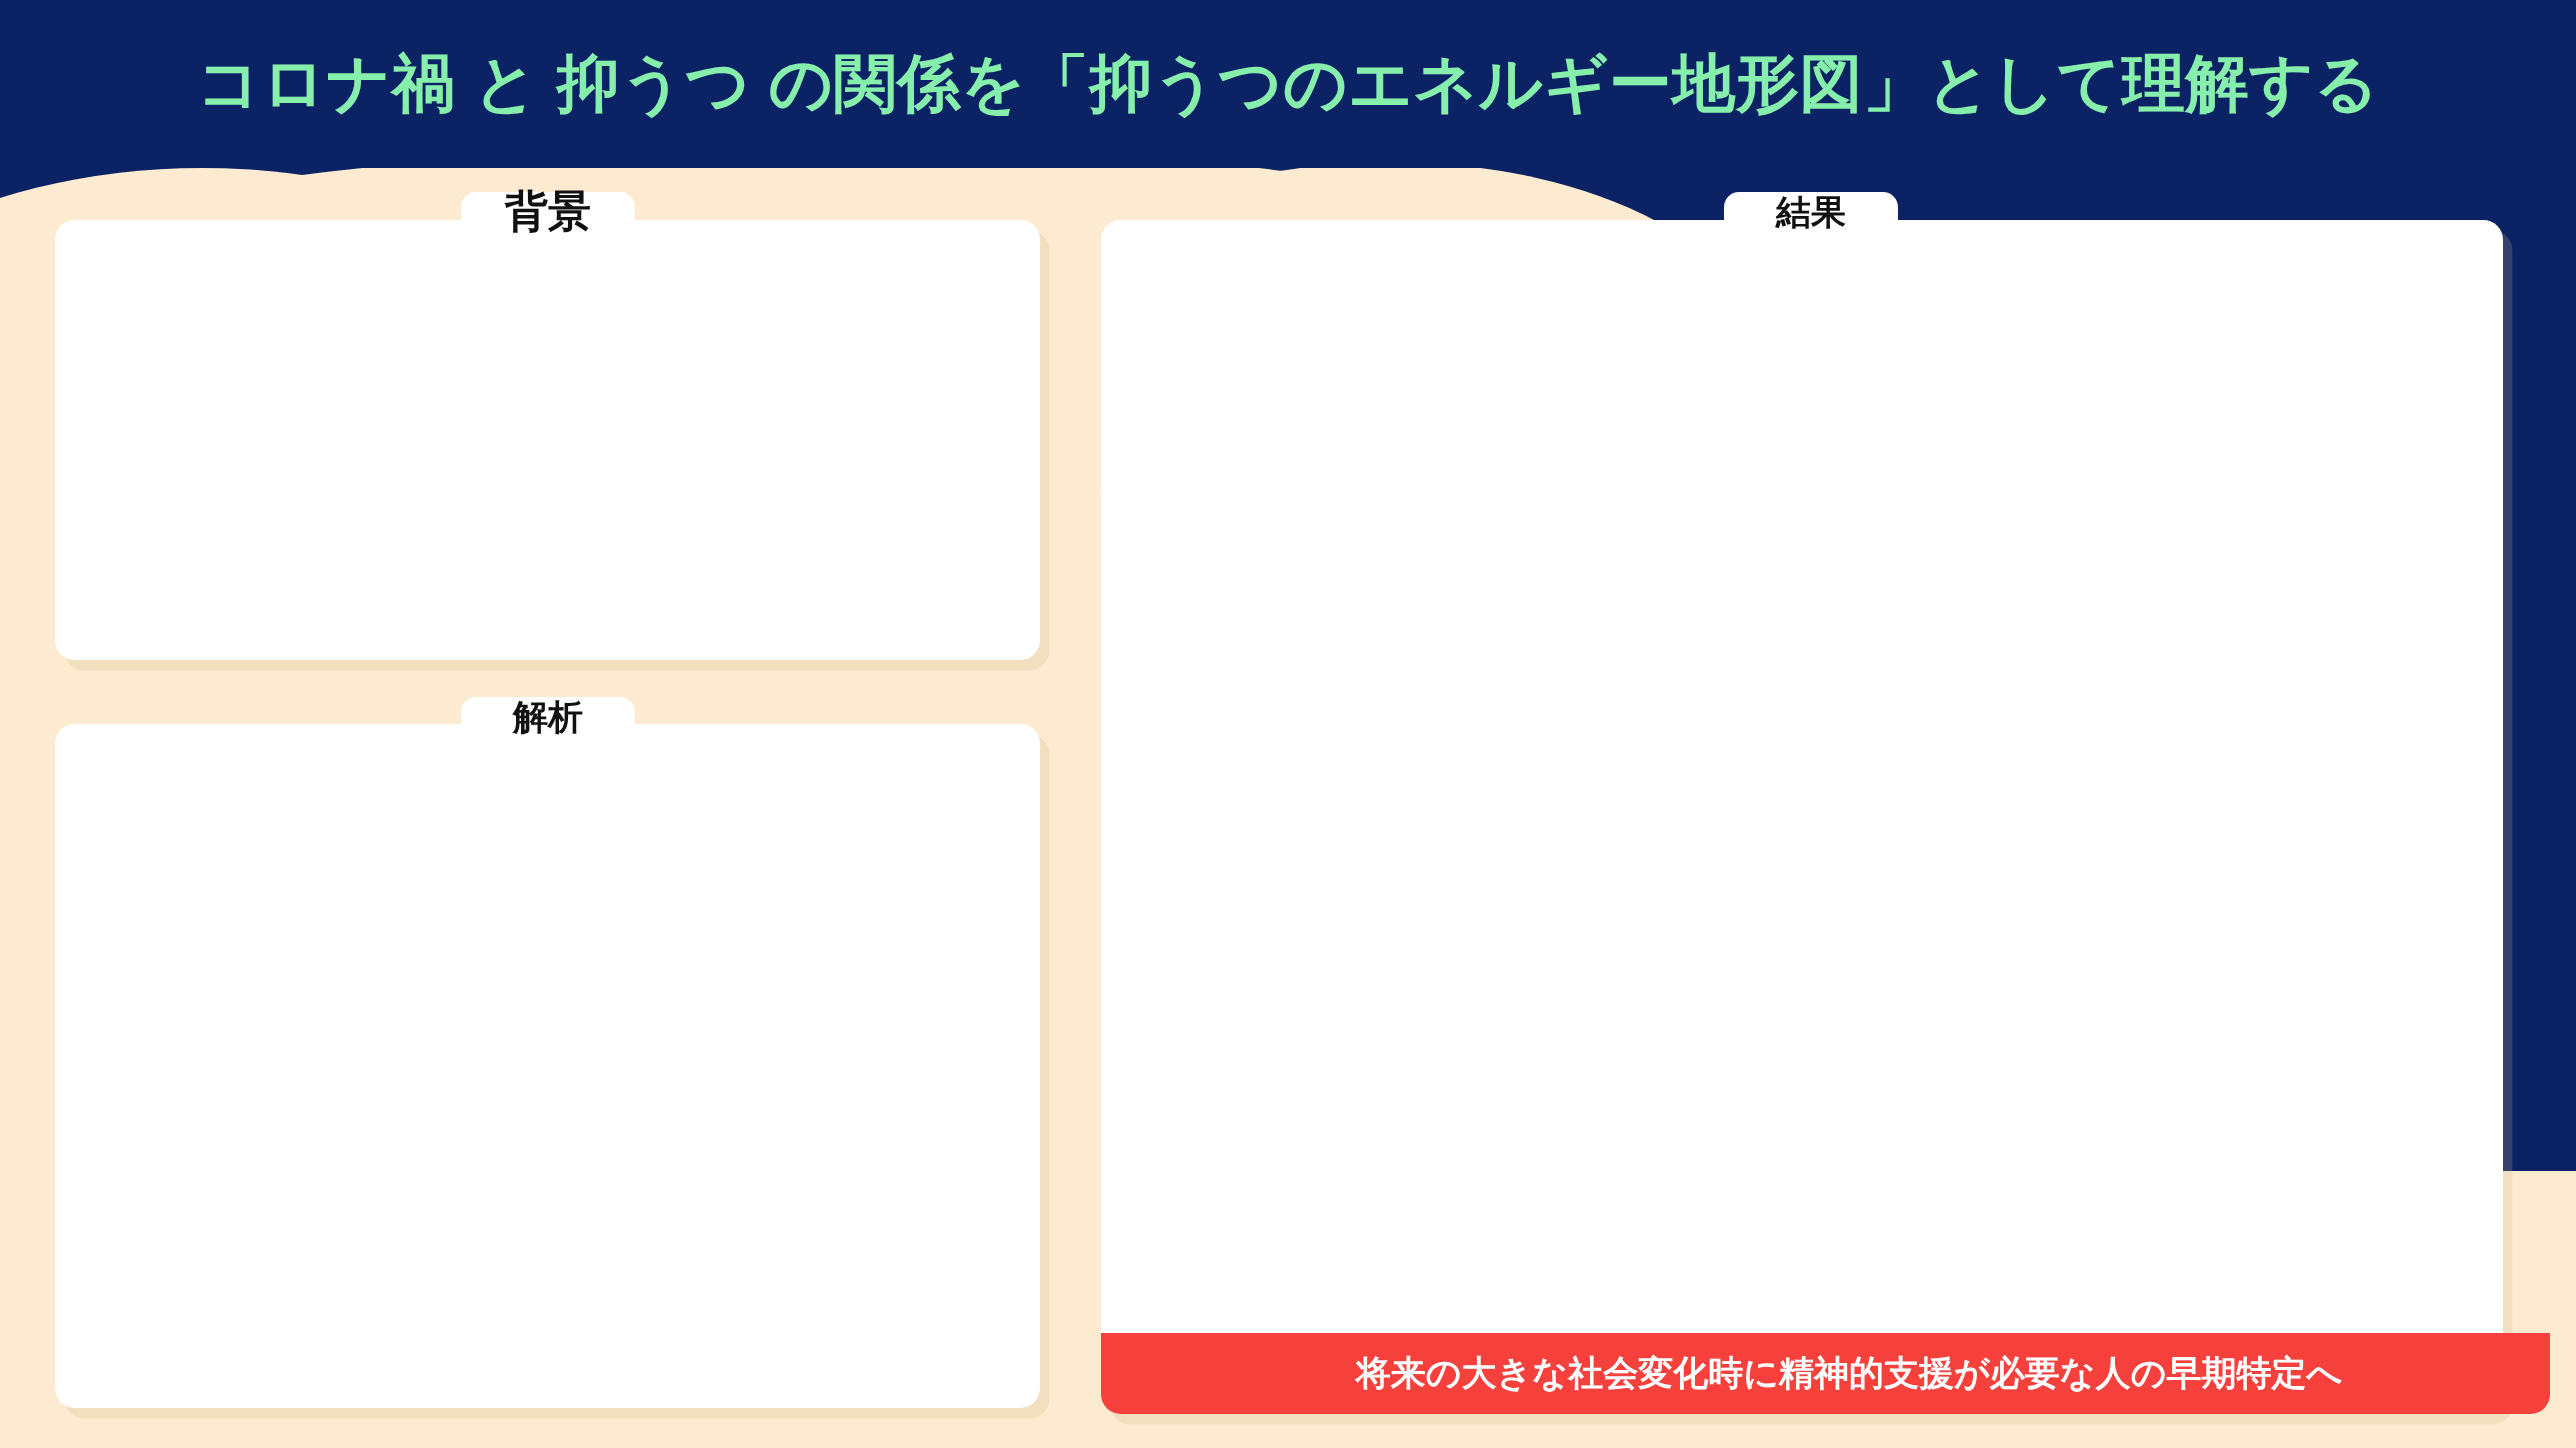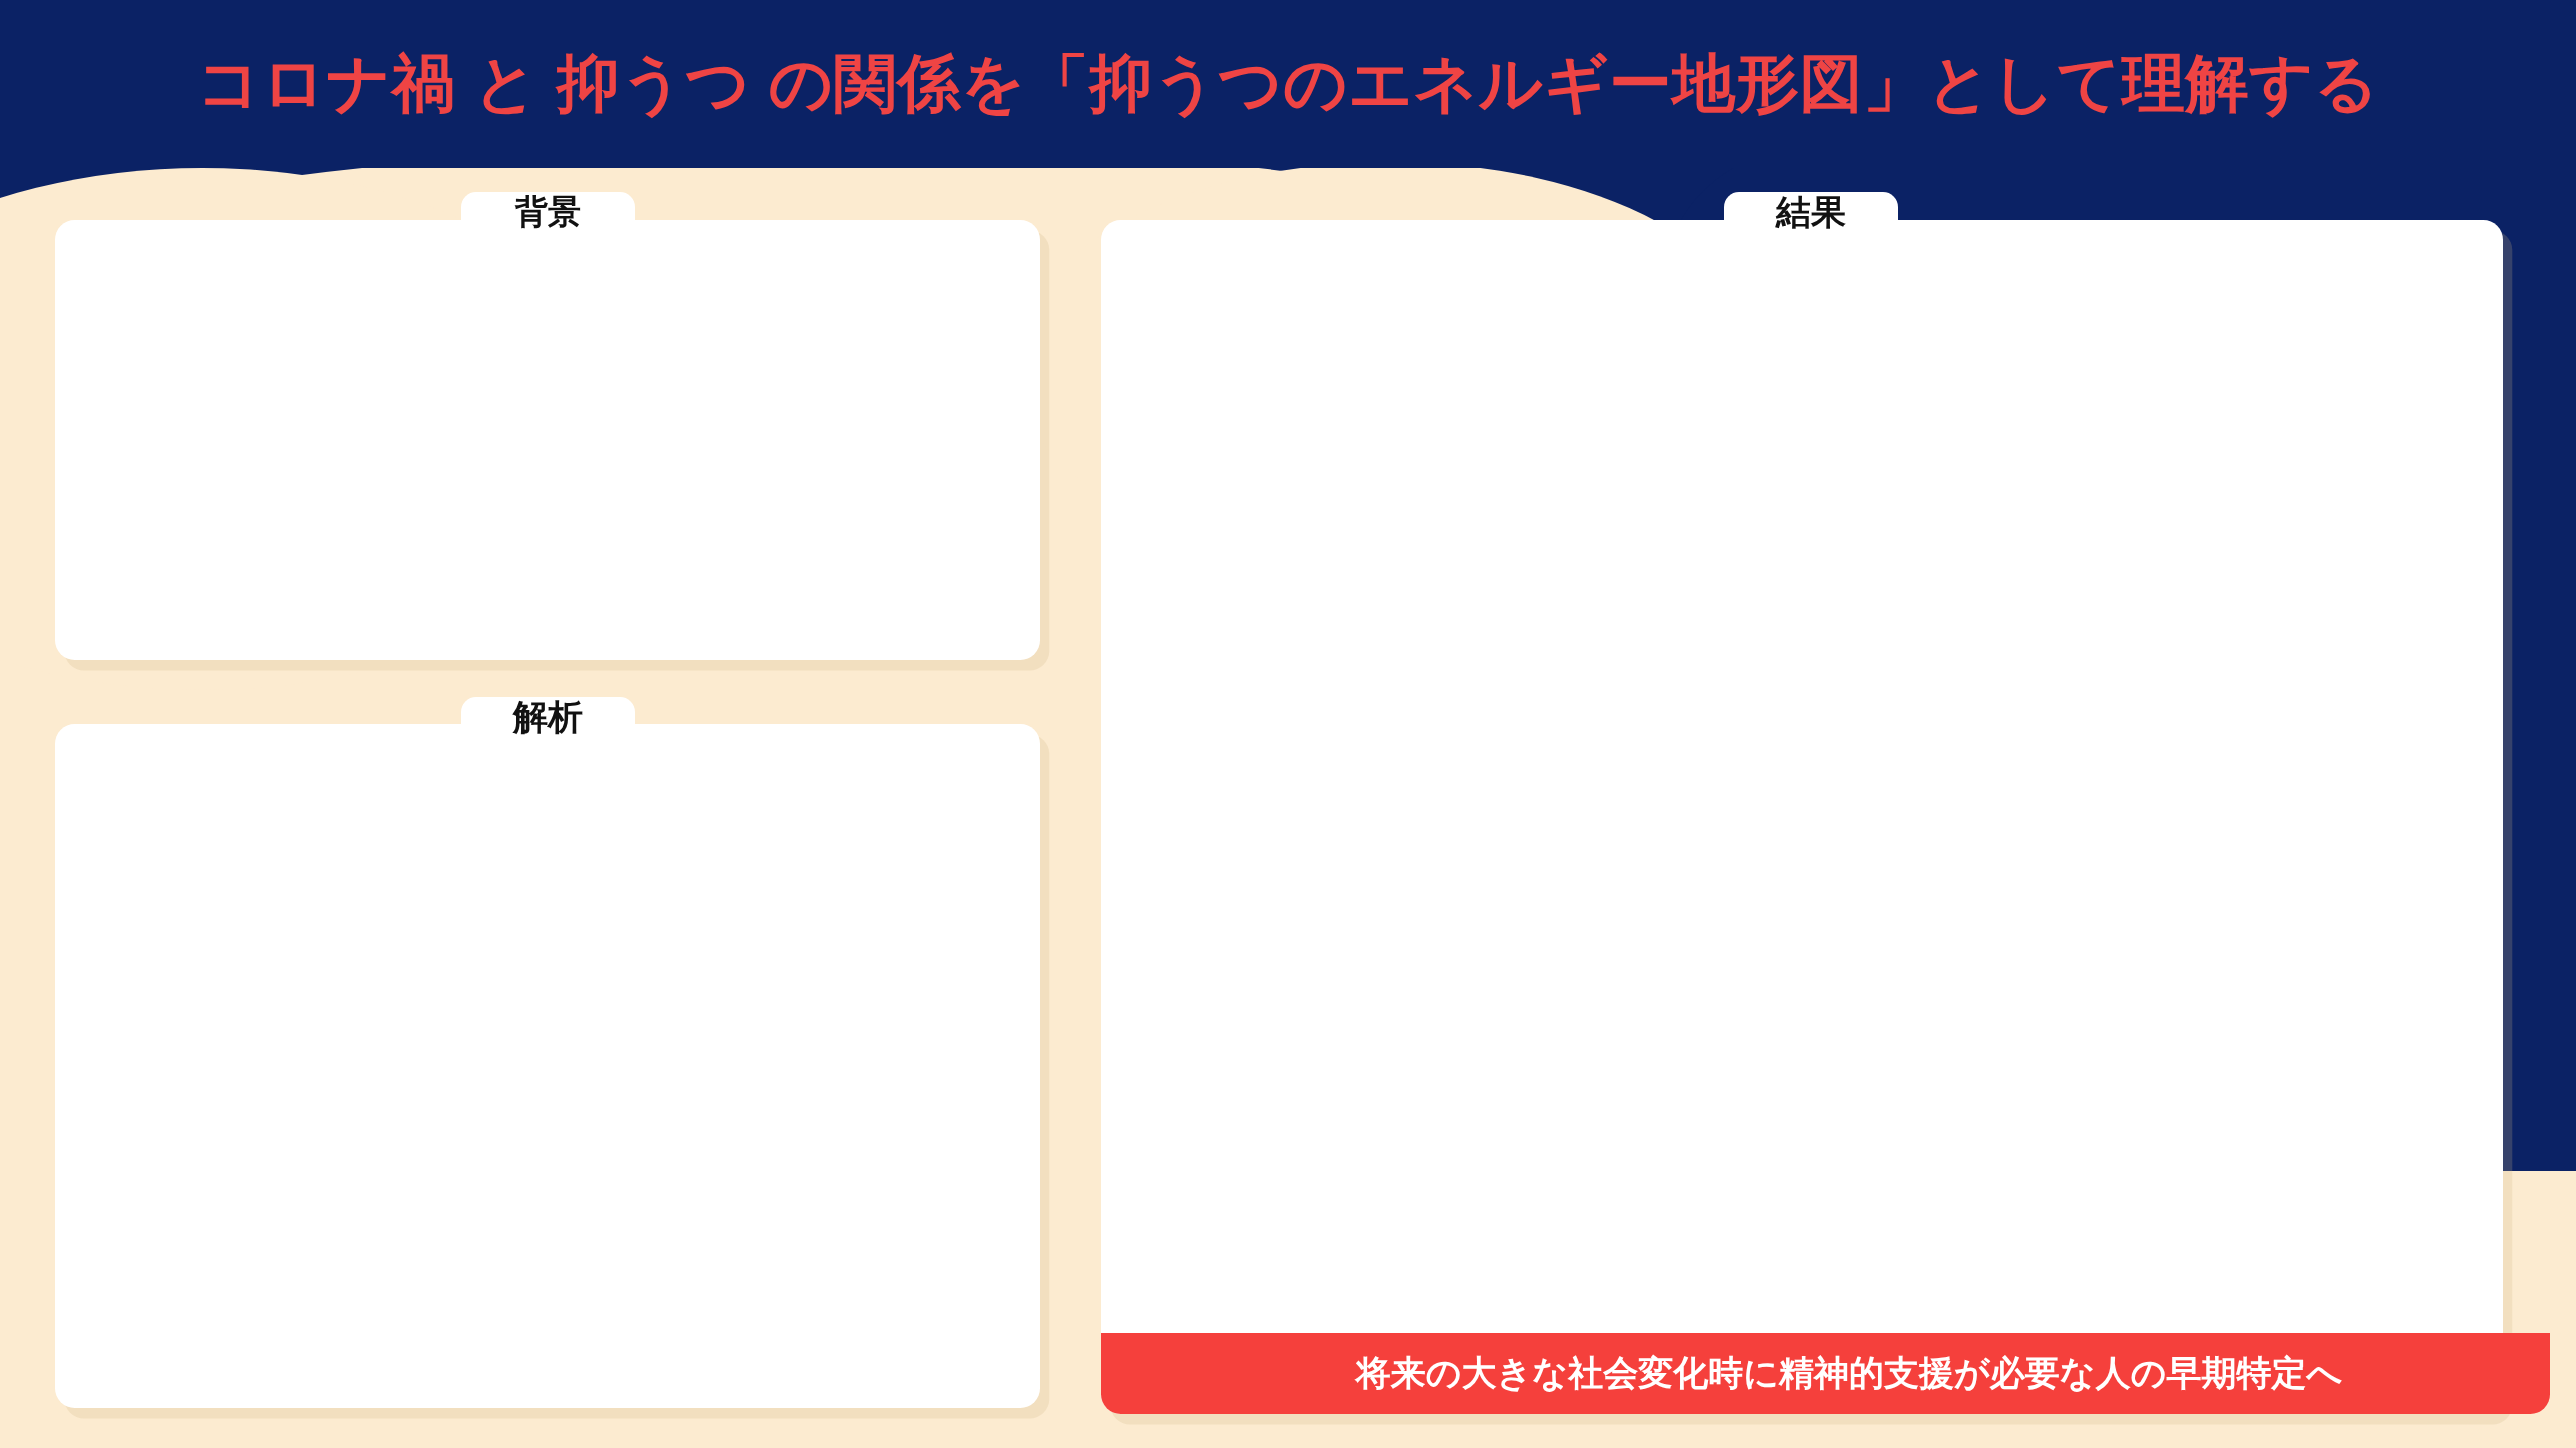--- a/index.html
+++ b/index.html
@@ -36,41 +36,41 @@
     position:absolute;left:0;top:1263px;width:2576px;height:197px;
     background:#FCEBD0;
   }
 
   
   .header{
     position:absolute;left:0;top:0;width:2576px;height:168px;
     background:#0B2265;display:flex;align-items:center;justify-content:center;z-index:30;
   }
   .header h1{
-    margin:0;color:#ef4444;font-size:63px;font-weight:bold;letter-spacing:0.6px;
+    margin:0;color:#86efac;font-size:63px;font-weight:bold;letter-spacing:0.6px;
     white-space:nowrap;
   }
 
   
   .card{
     position:absolute;background:#ffffff;border-radius:19.7px;
     box-shadow:9.3px 10.4px 0 rgba(210,180,130,.22);
     z-index:10;
   }
   .card-bg     {left:55px; top:220px;  width:985px;height:440px;}
   .card-analysis{left:55px;top:724px; width:985px;height:684px;}
   .card-result {left:1101px;top:220px; width:1402px;height:1194px;}
 
   .tab{
     position:absolute;background:#ffffff;z-index:20;
     border-radius:15px 15px 0 0;
     display:flex;align-items:center;justify-content:center;
     color:#111111;font-weight:bold;
   }
-  .tab-bg      {left:461px; top:192px;  width:174px;height:44px;font-size:33px;}
+  .tab-bg      {left:461px; top:192px;  width:174px;height:44px;font-size:43px;}
   .tab-analysis{left:461px; top:697px; width:174px;height:44px;font-size:35px;}
   .tab-result  {left:1724px;top:192px;  width:174px;height:44px;font-size:35px;}
   .tab span{transform:translateY(-2.3px);}
 
   
   .navy{color:#13306E;}
   .cyan{color:#1BB2E8;}
   .red {color:#F5403C;}
 
   

